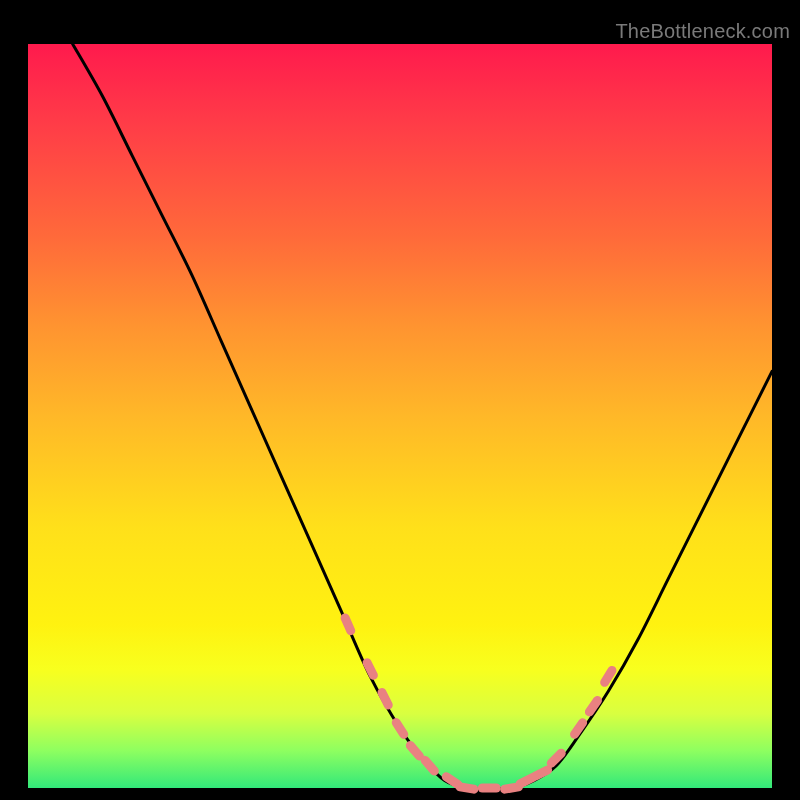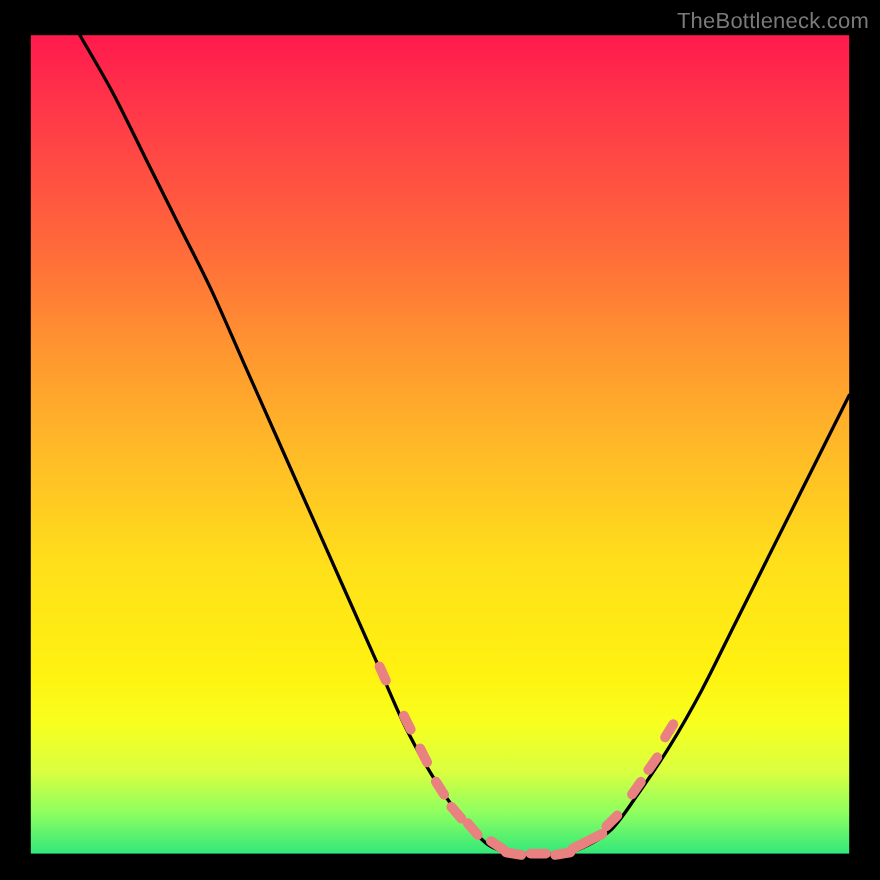--- a/index.html
+++ b/index.html
@@ -7,21 +7,21 @@
     padding: 0;
     width: 800px;
     height: 800px;
     overflow: hidden;
     background: #000;
     font-family: Arial, Helvetica, sans-serif;
   }
   .frame {
     position: absolute;
     left: 0;
-    top: 4px;
+    top: 16px;
     width: 800px;
     height: 764px;
     background: #000;
   }
   .plot {
     position: absolute;
     left: 28px;
     top: 28px;
     width: 744px;
     height: 744px;

